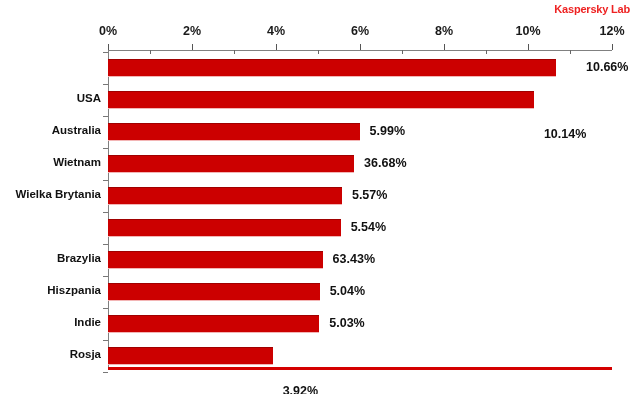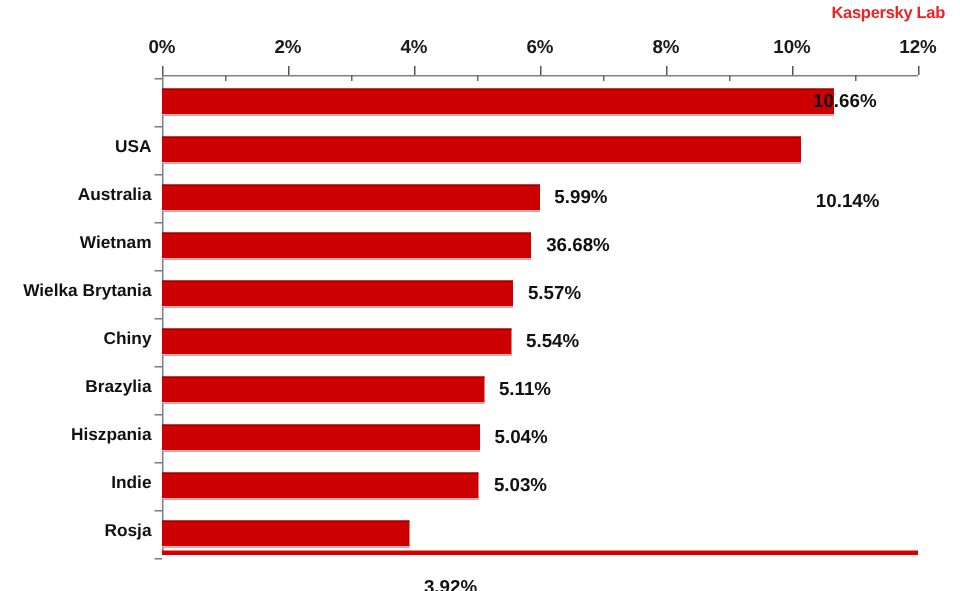--- a/index.html
+++ b/index.html
@@ -170,21 +170,21 @@
         <div class="tick-minor" style="left: 126px;"></div>
         <div class="tick-minor" style="left: 210px;"></div>
         <div class="tick-minor" style="left: 294px;"></div>
         <div class="tick-minor" style="left: 378px;"></div>
         <div class="tick-minor" style="left: 462px;"></div>
       </div>
     <div id="rows-layer">
         <div class="row" style="top: 2px; width: 504px;">
           <div class="ytick" style="top: 0px;"></div>
           <div class="bar" style="width: 447.72px; background: rgb(204, 0, 0);"></div>
-          <div class="value-label" style="left: 434px;">10.66%</div>
+          <div class="value-label" style="left: 478px;">10.66%</div>
         </div>
         <div class="row" style="top: 34px; width: 504px;">
           <div class="ytick" style="top: 0px;"></div>
           <div class="cat-label" style="width: 100px; right: auto; left: -107px;">USA</div>
           <div class="bar" style="width: 425.88px; background: rgb(204, 0, 0);"></div>
           <div class="value-label" style="left: 435.88px; margin-top: 35px;">10.14%</div>
         </div>
         <div class="row" style="top: 66px; width: 504px; padding-left: 28px;">
           <div class="ytick" style="top: 0px;"></div>
           <div class="cat-label" style="width: 100px; right: auto; left: -107px;">Australia</div>
@@ -198,29 +198,28 @@
           <div class="value-label" style="left: 256.12px;">36.68%</div>
         </div>
         <div class="row" style="top: 130px; width: 504px;">
           <div class="ytick" style="top: 0px;"></div>
           <div class="cat-label" style="width: 100px; right: auto; left: -107px;">Wielka Brytania</div>
           <div class="bar" style="width: 233.94px; background: rgb(204, 0, 0);"></div>
           <div class="value-label" style="left: 243.94px;">5.57%</div>
         </div>
         <div class="row" style="top: 162px; width: 504px;">
           <div class="ytick" style="top: 0px;"></div>
-          <div class="cat-label" style="width: 100px; right: auto; left: -107px;">Chiny</div>
           <div class="bar" style="width: 232.68px; background: rgb(204, 0, 0);"></div>
           <div class="value-label" style="left: 242.68px;">5.54%</div>
         </div>
         <div class="row" style="top: 194px; width: 504px;">
           <div class="ytick" style="top: 0px;"></div>
           <div class="cat-label" style="width: 100px; right: auto; left: -107px;">Brazylia</div>
           <div class="bar" style="width: 214.62px; background: rgb(204, 0, 0);"></div>
-          <div class="value-label" style="left: 224.62px;">5.11%</div>
+          <div class="value-label" style="left: 224.62px;">63.43%</div>
         </div>
         <div class="row" style="top: 226px; width: 504px;">
           <div class="ytick" style="top: 0px;"></div>
           <div class="cat-label" style="width: 100px; right: auto; left: -107px;">Hiszpania</div>
           <div class="bar" style="width: 211.68px; background: rgb(204, 0, 0);"></div>
           <div class="value-label" style="left: 221.68px;">5.04%</div>
         </div>
         <div class="row" style="top: 258px; width: 504px;">
           <div class="ytick" style="top: 0px;"></div>
           <div class="cat-label" style="width: 100px; right: auto; left: -107px;">Indie</div>

